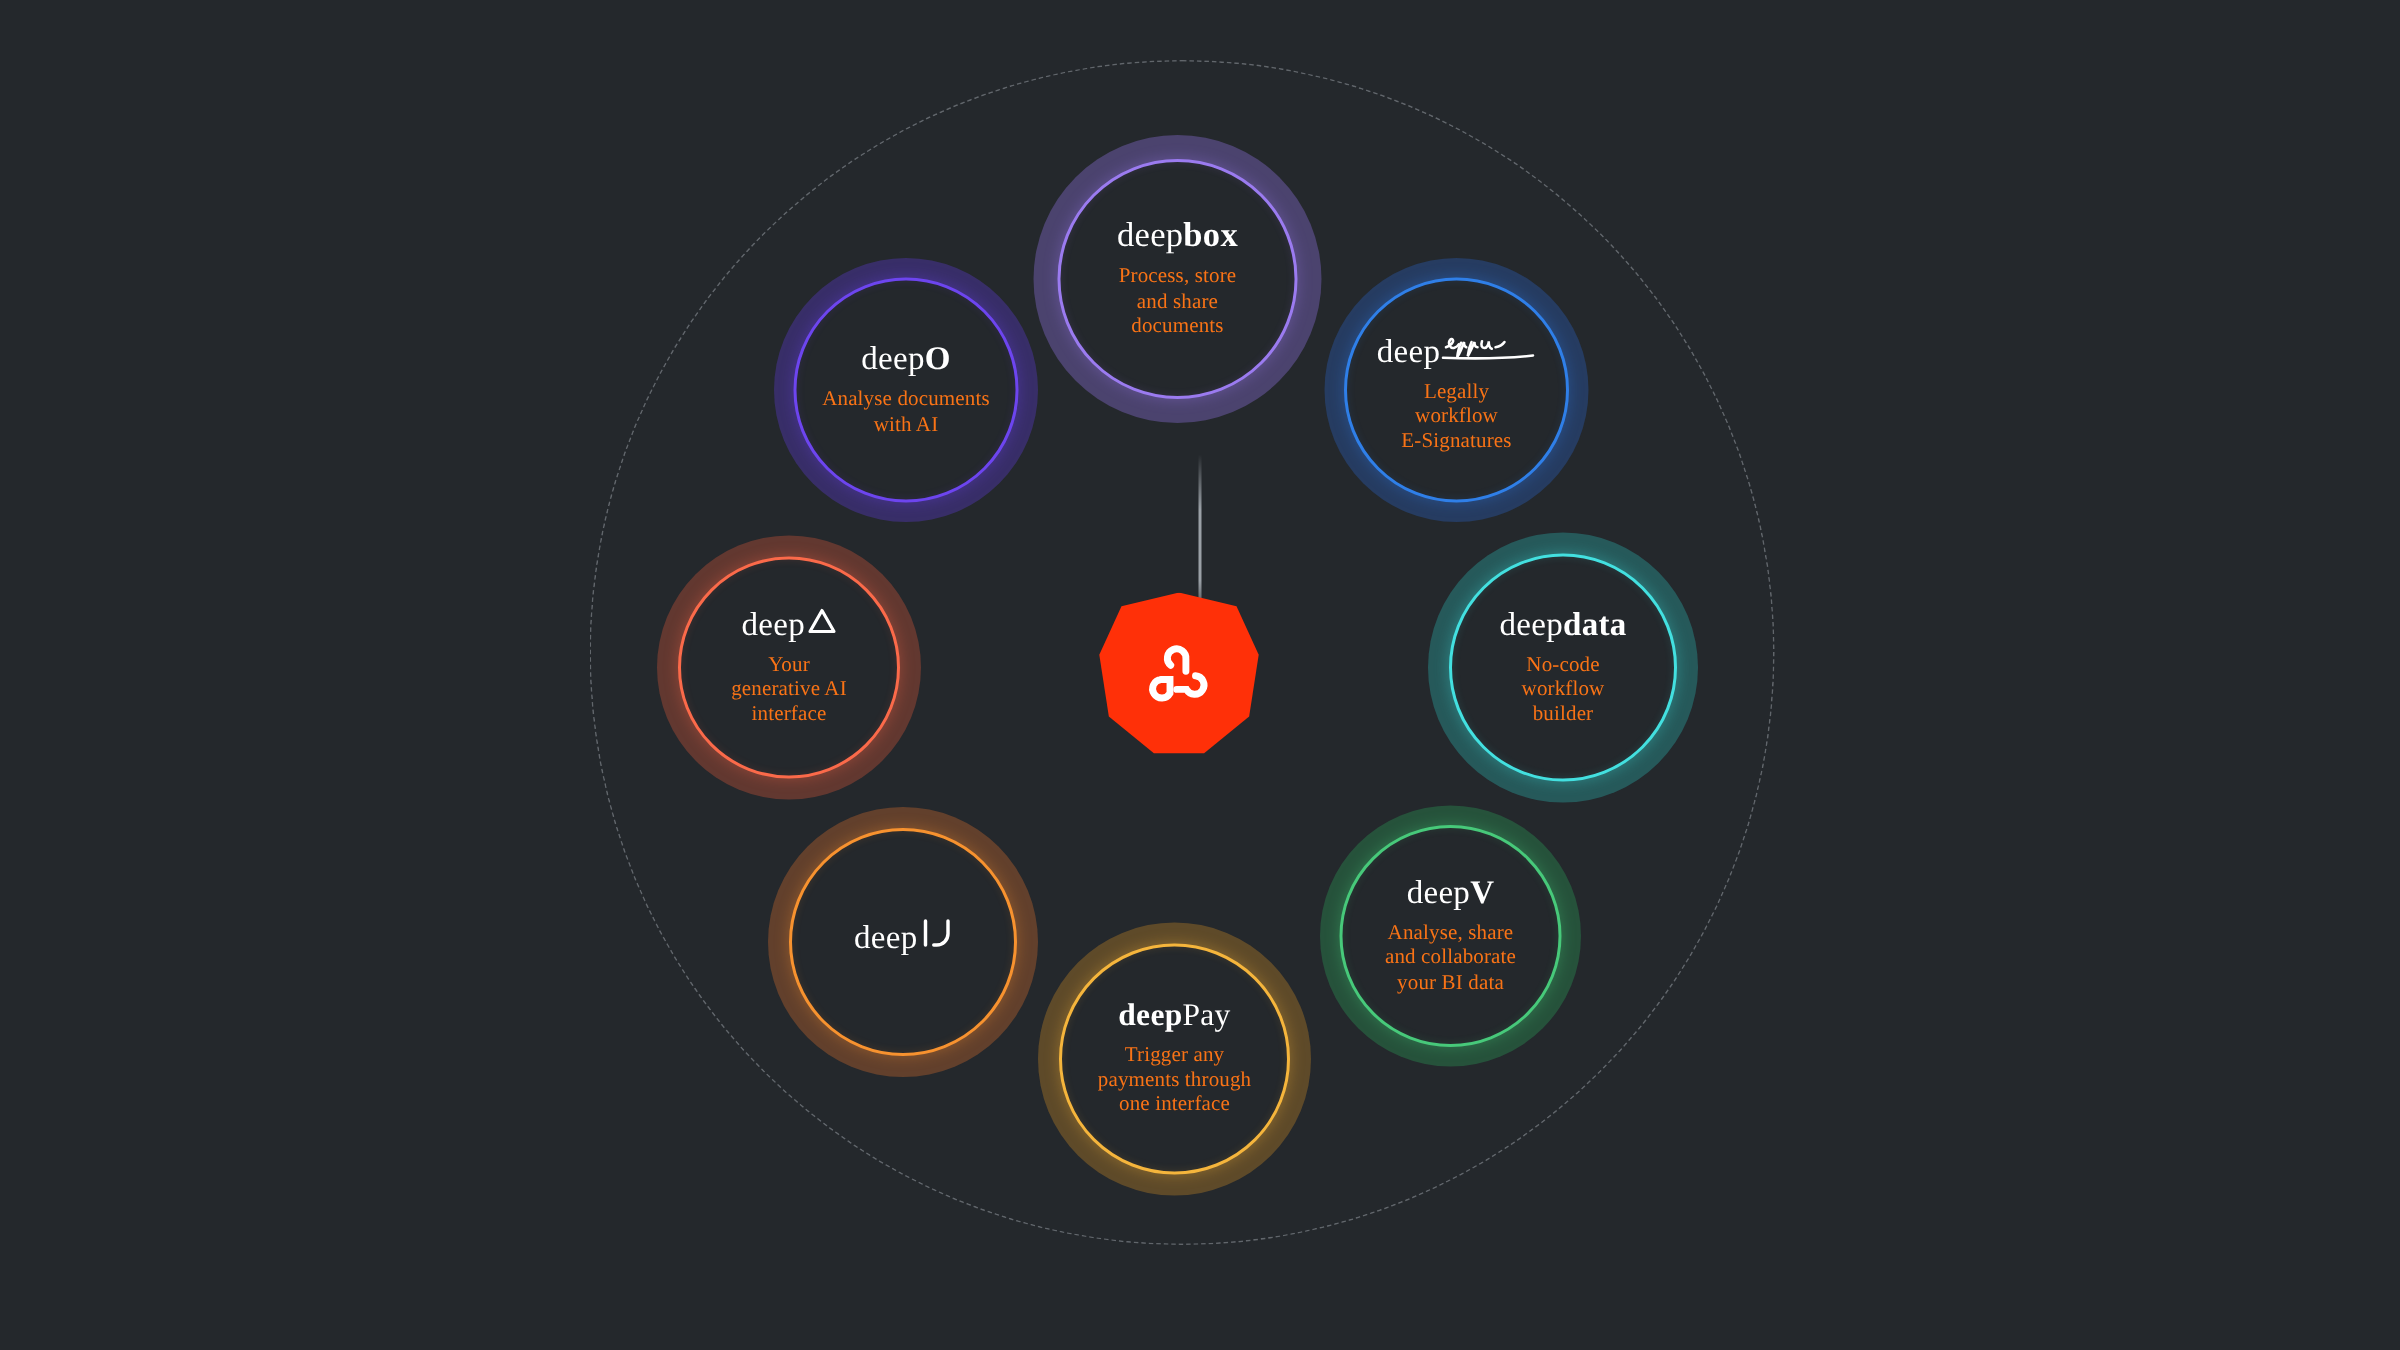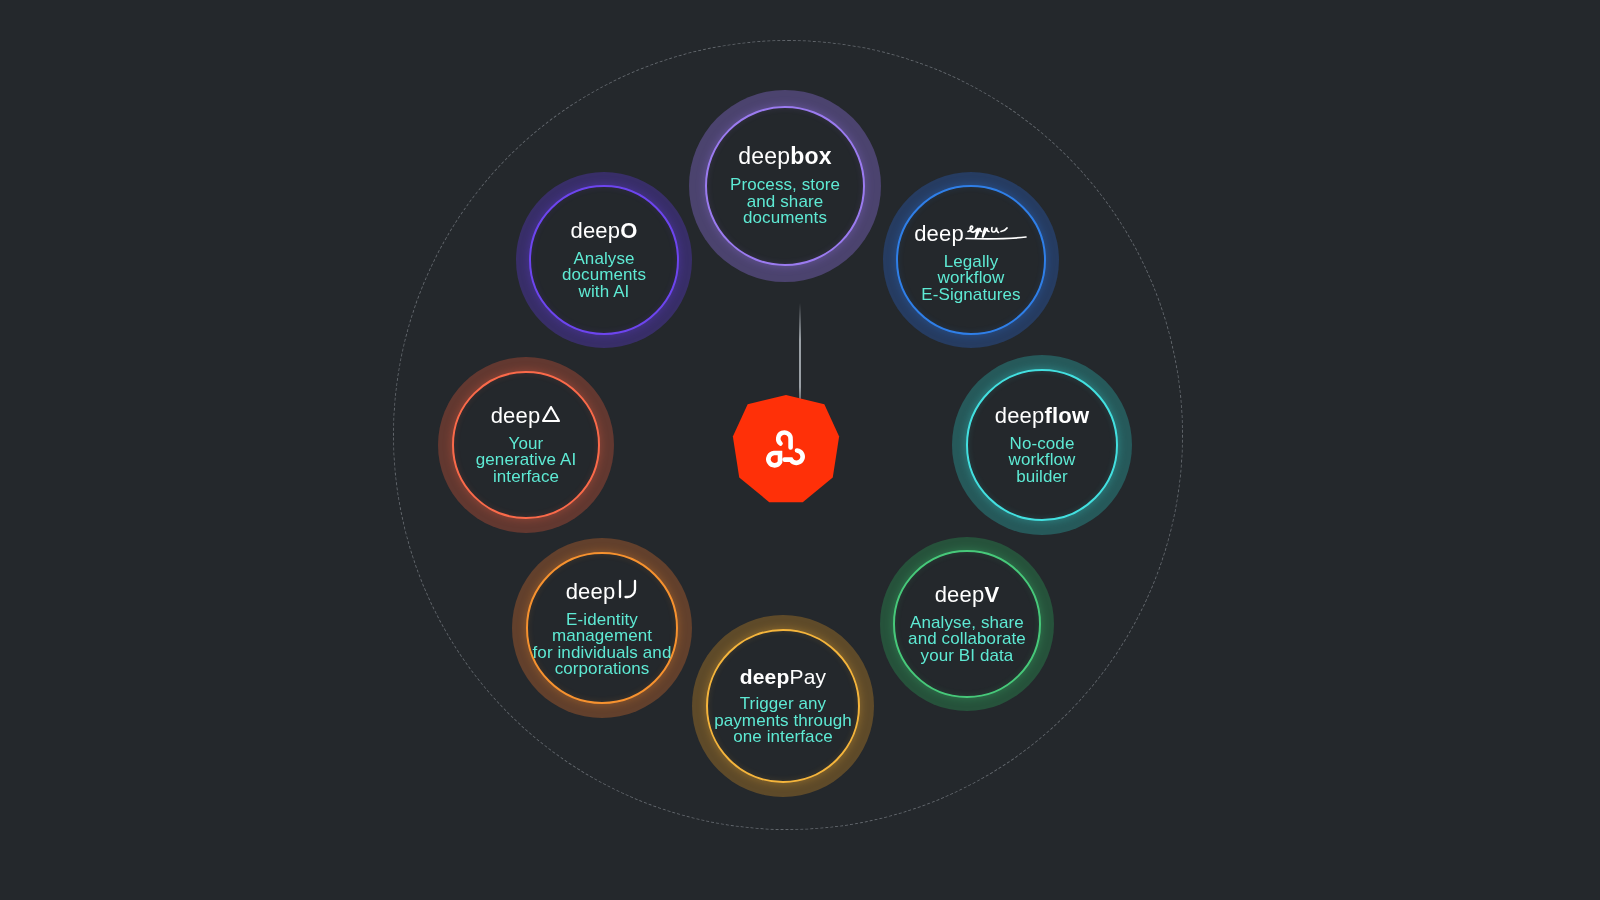--- a/index.html
+++ b/index.html
@@ -15,20 +15,21 @@
     font-family: "Liberation Sans", sans-serif;
     color: #ffffff;
     -webkit-font-smoothing: antialiased;
   }
 
   .stage {
     position: relative;
     width: 1600px;
     height: 900px;
     background: #24282c;
+    font-family: Liberation Serif, serif;
   }
 
   
   .orbit-ring {
     position: absolute;
     left: 393px;
     top: 40px;
     width: 790px;
     height: 790px;
     border-radius: 50%;
@@ -90,24 +91,24 @@
     line-height: 1;
     margin-bottom: 9px;
     white-space: nowrap;
     display: flex;
     align-items: baseline;
     justify-content: center;
   }
   .brand .thin { font-weight: 400; }
   .brand .mark { display: inline-block; margin-left: 1px; }
   .desc {
-    font-size: 17px;
+    font-size: 14px;
     font-weight: 400;
     line-height: 16.5px;
-    color: #5eead4;
+    color: #f97316;
     white-space: pre-line;
     letter-spacing: .1px;
   }
 
   
   #node-deepbox { left: 689px; top:  90px; width: 192px; height: 192px; }
   #node-deepbox .inner { inset: 16px; }
 
   #node-deepo   { left: 516px; top: 172px; width: 176px; height: 176px; }
   #node-deepo .inner { inset: 13px; }
@@ -212,42 +213,39 @@
       <div class="desc">Your
 generative AI
 interface</div>
     </div>
   </div>
 
   <div class="node" id="node-deepflow" style="background: rgba(40, 130, 130, 0.55);">
     <div class="inner" style="border: 2.5px solid rgb(67, 224, 224); box-shadow: rgba(67, 224, 224, 0.333) 0px 0px 10px, rgba(67, 224, 224, 0.133) 0px 0px 6px inset;">
       <div class="brand brand-deepflow">
         <span class="thin">deep</span>
-          <span>flow</span>
+          <span>data</span>
       </div>
       <div class="desc">No-code
 workflow
 builder</div>
     </div>
   </div>
 
   <div class="node" id="node-deepid" style="background: rgba(140, 80, 45, 0.6);">
     <div class="inner" style="border: 2.5px solid rgb(247, 146, 47); box-shadow: rgba(247, 146, 47, 0.333) 0px 0px 10px, rgba(247, 146, 47, 0.133) 0px 0px 6px inset;">
       <div class="brand">
         <span class="thin">deep</span>
           <span class="mark">
           <svg width="22" height="20" viewBox="0 0 22 20" fill="none" stroke="#ffffff" stroke-width="2.3" stroke-linecap="round" stroke-linejoin="round">
             <path d="M4 2 L4 18"></path>
             <path d="M19 2 L19 10.5 A7.5 7.5 0 0 1 11.5 18 L9.5 18"></path>
           </svg>
         </span>
       </div>
-      <div class="desc">E-identity management
-for individuals and
-corporations</div>
     </div>
   </div>
 
   <div class="node" id="node-deepv" style="background: rgba(40, 110, 70, 0.6);">
     <div class="inner" style="border: 2.5px solid rgb(71, 201, 122); box-shadow: rgba(71, 201, 122, 0.333) 0px 0px 10px, rgba(71, 201, 122, 0.133) 0px 0px 6px inset;">
       <div class="brand">
         <span class="thin">deep</span>
           <span>V</span>
       </div>
       <div class="desc">Analyse, share

